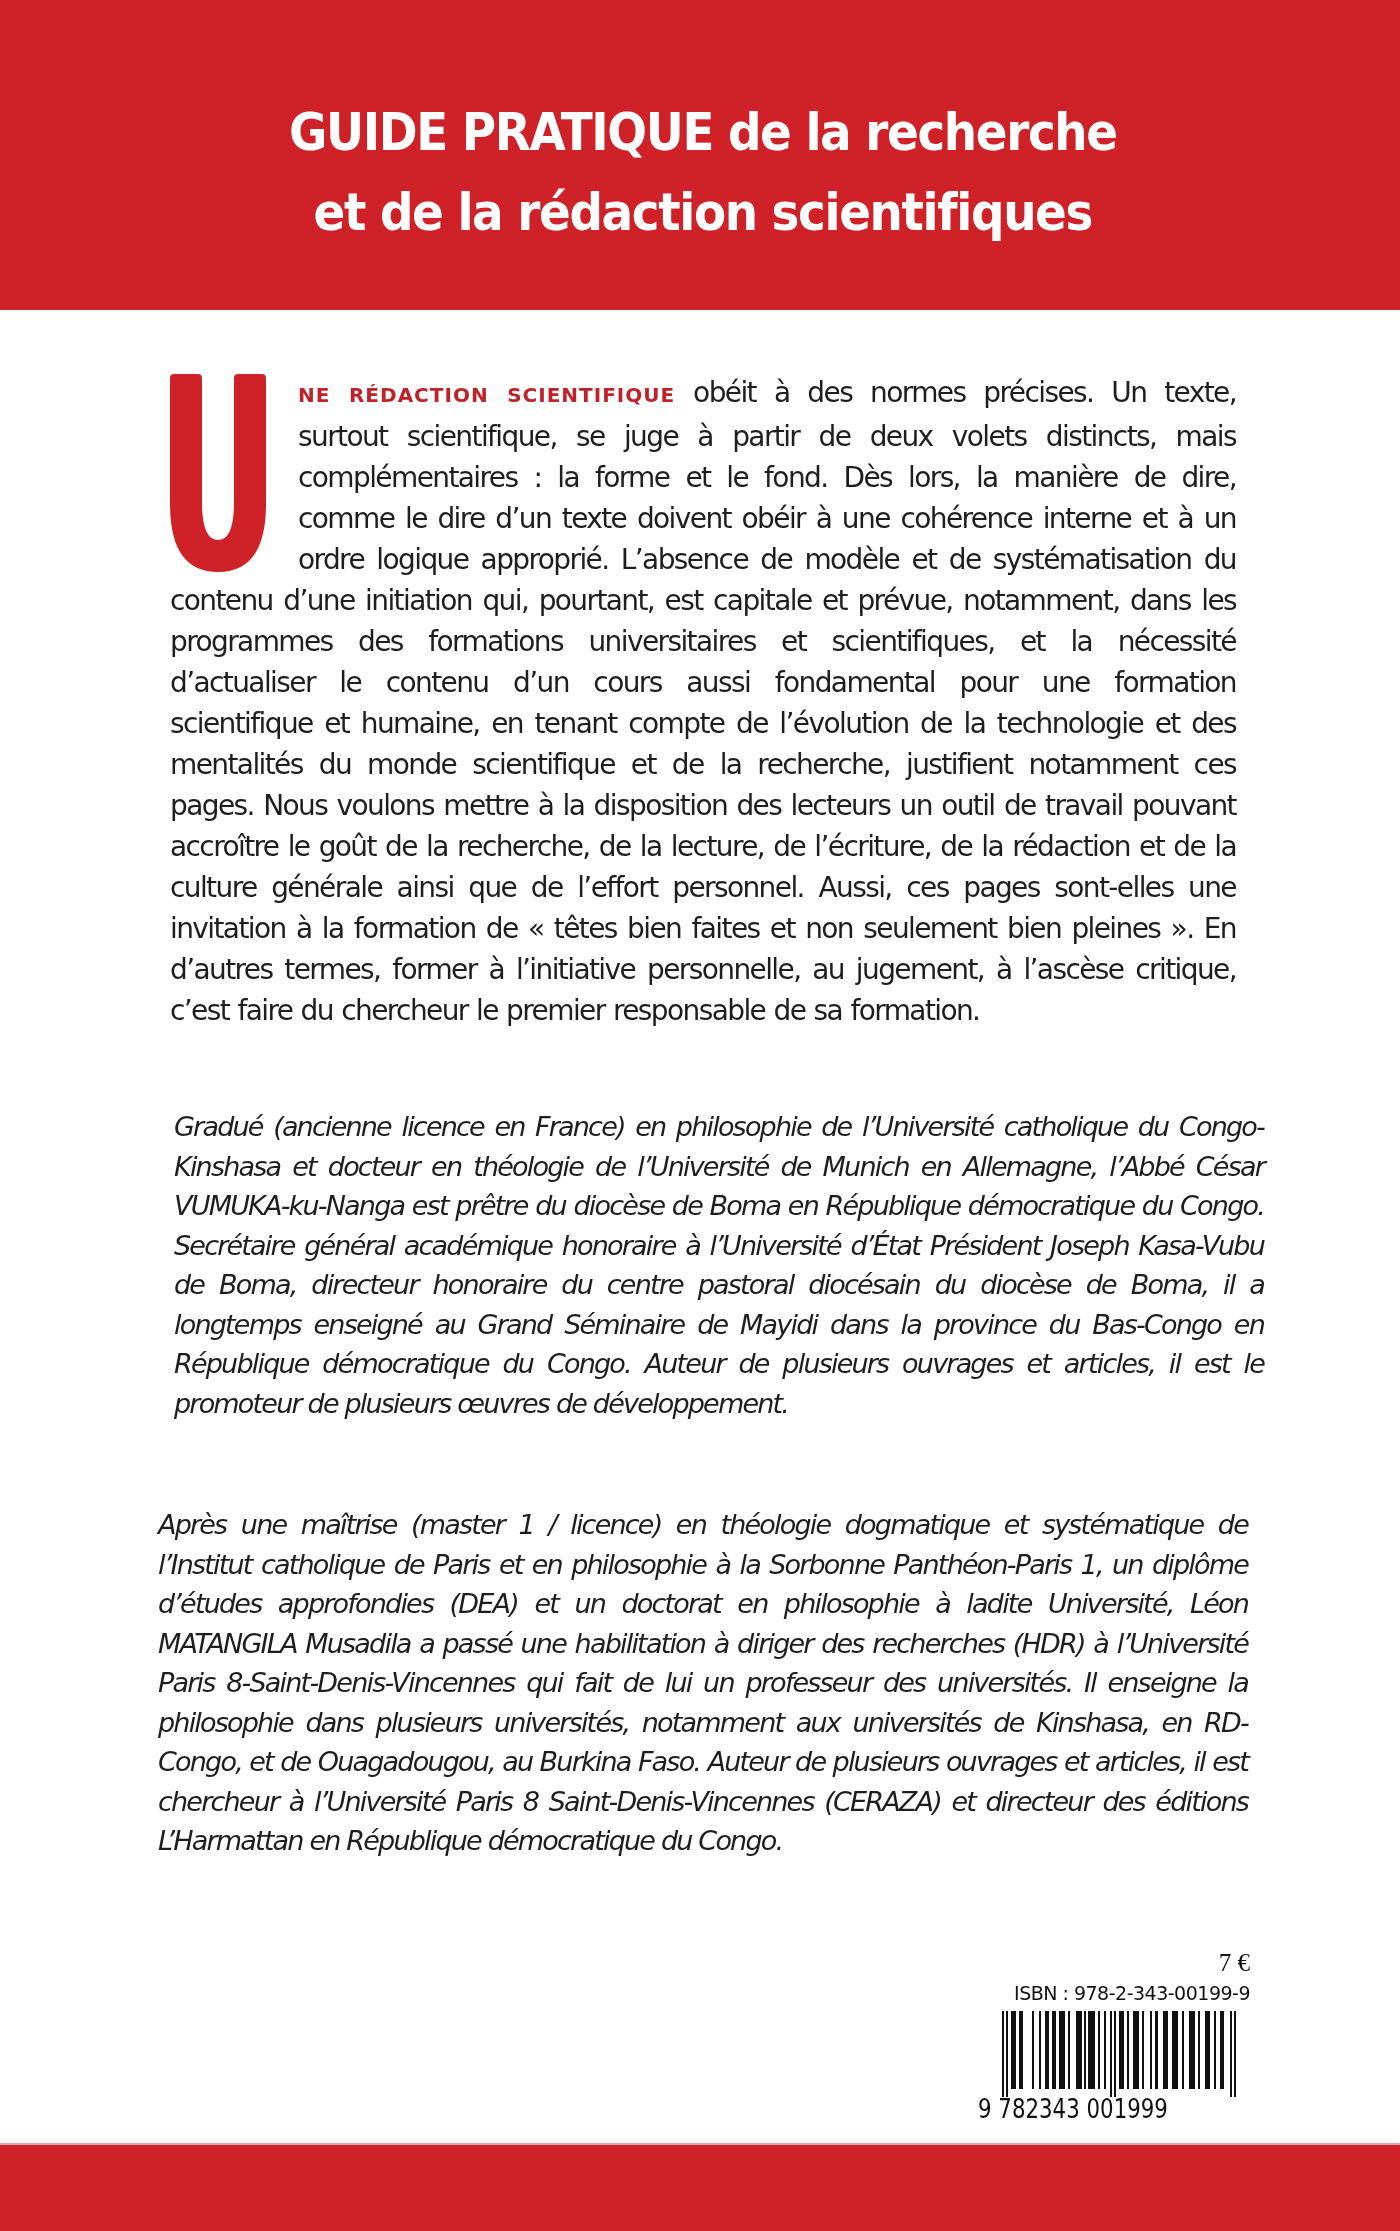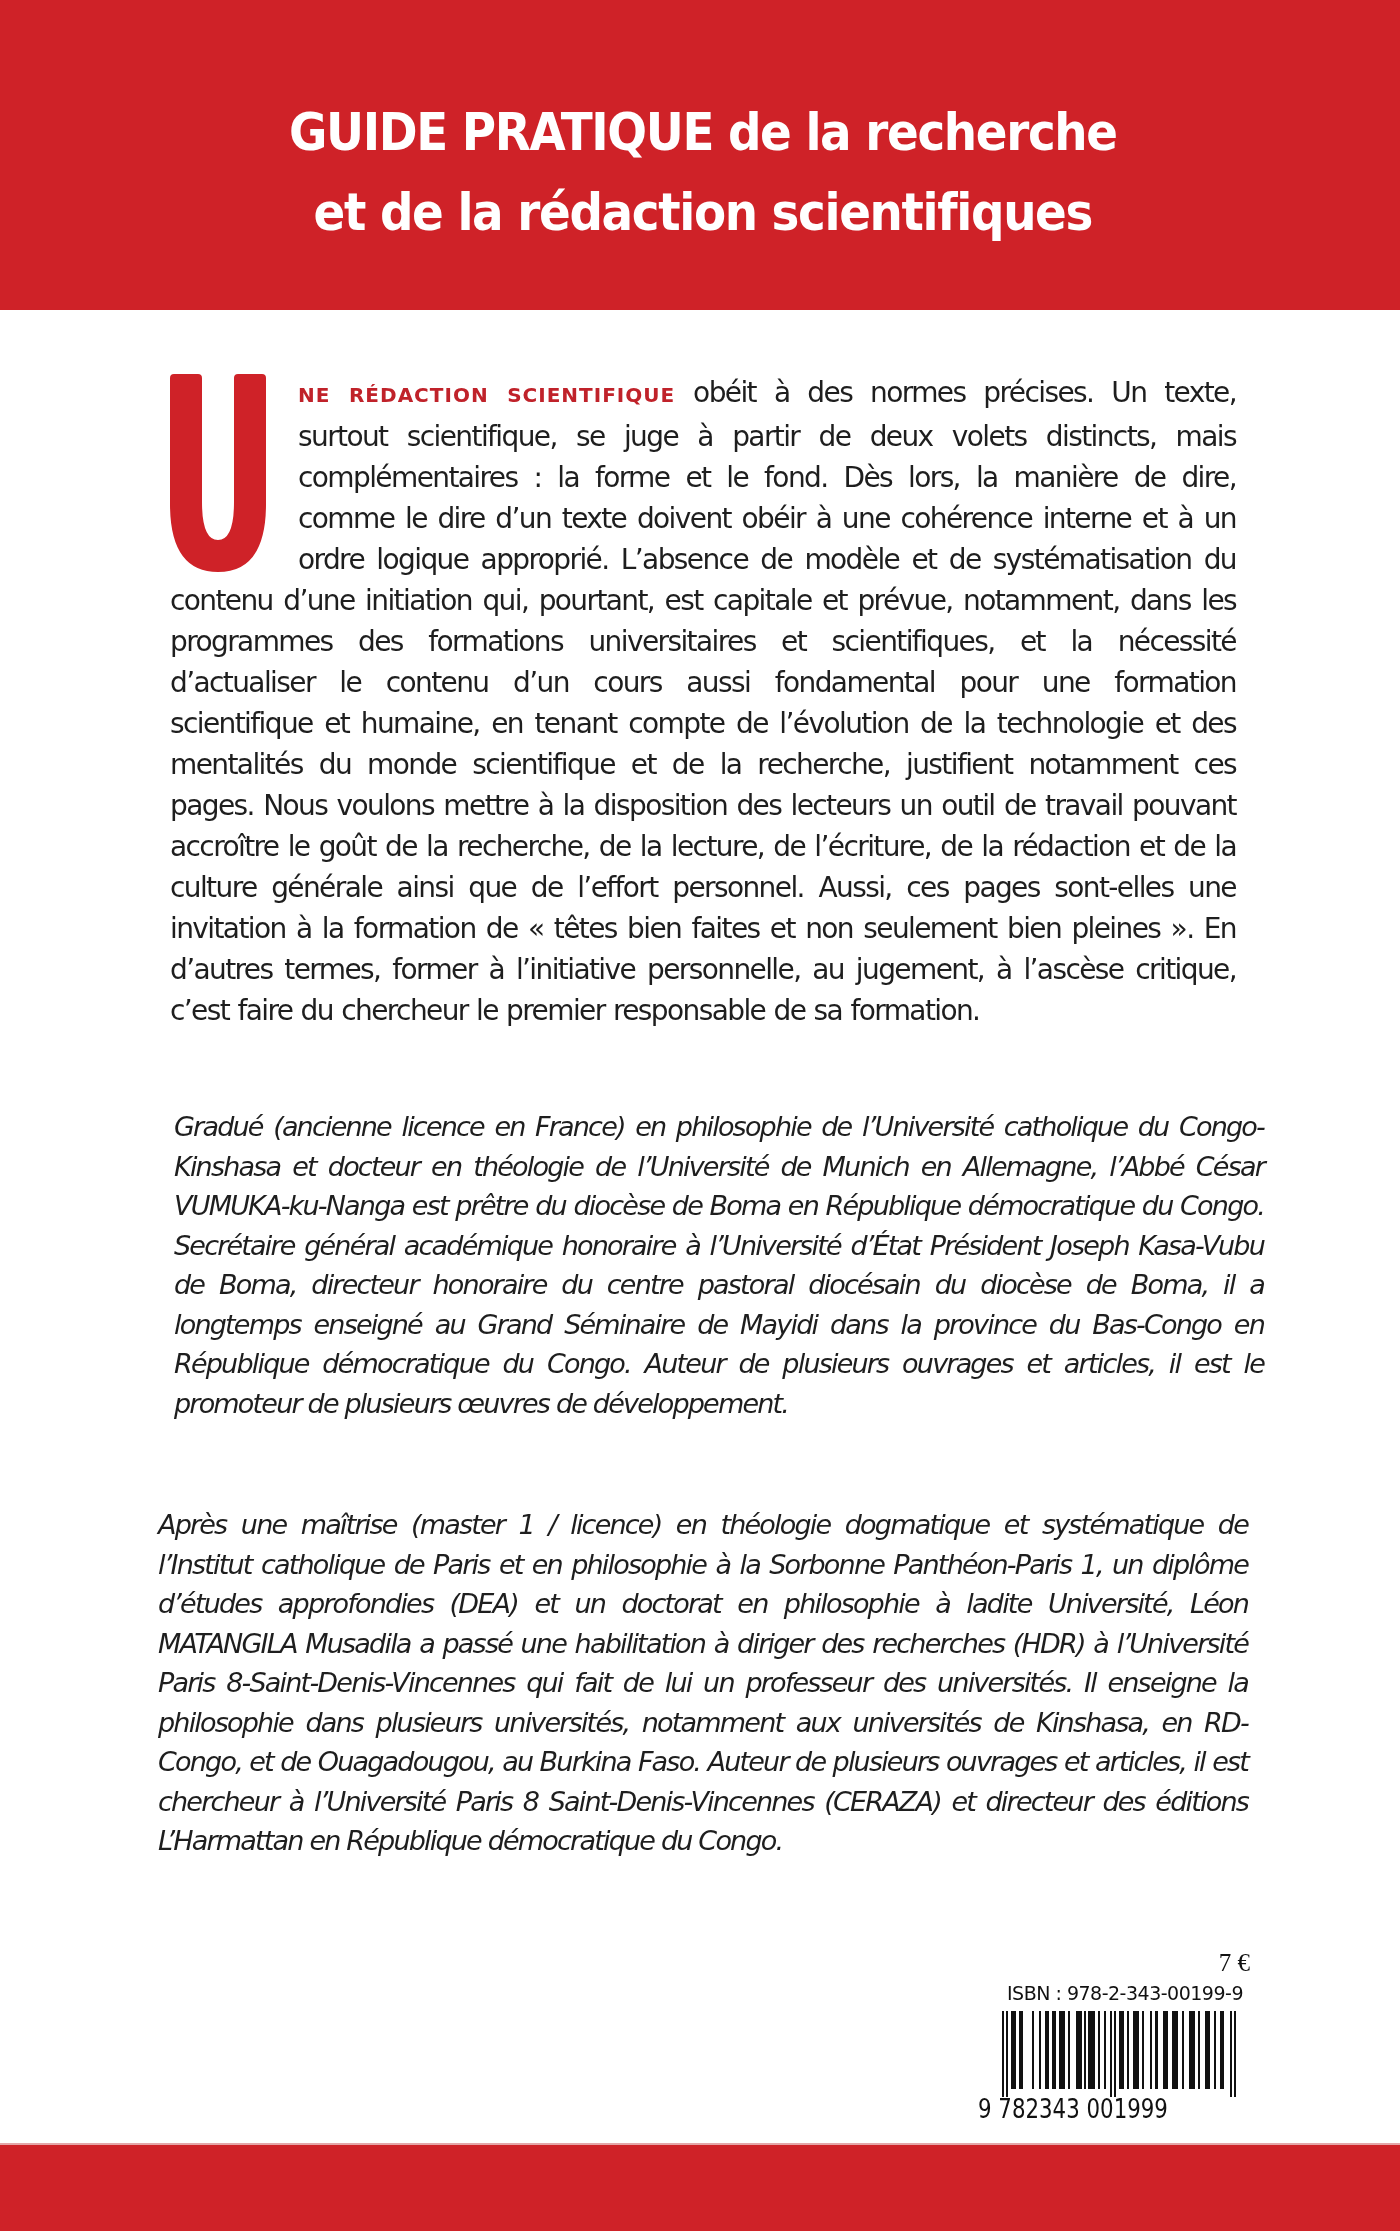--- a/index.html
+++ b/index.html
@@ -59,21 +59,21 @@
     }
     .bio1 { position: absolute; left: 174px; top: 1107px; width: 1090px; }
     .bio2 { position: absolute; left: 158px; top: 1505px; width: 1090px; }
     .price {
       position: absolute; left: 1100px; top: 1949px; width: 150px;
       text-align: right;
       font-family: "Liberation Serif", serif; font-size: 25px; color: #111;
     }
     .isbn {
       position: absolute; left: 1000px; top: 1982px; width: 250px;
-      text-align: center;
+      text-align: right;
       font-family: "DejaVu Sans", sans-serif; font-size: 19px; color: #111;
       letter-spacing: -0.5px;
     }
     .barcode {
       position: absolute; left: 1000px; top: 2011px; width: 240px; height: 86px;
     }
     .barcode-digits {
       position: absolute; left: 978px; top: 2094px; width: 270px;
       font-family: "DejaVu Sans", sans-serif; font-size: 26px; color: #111;
       letter-spacing: 0px;

